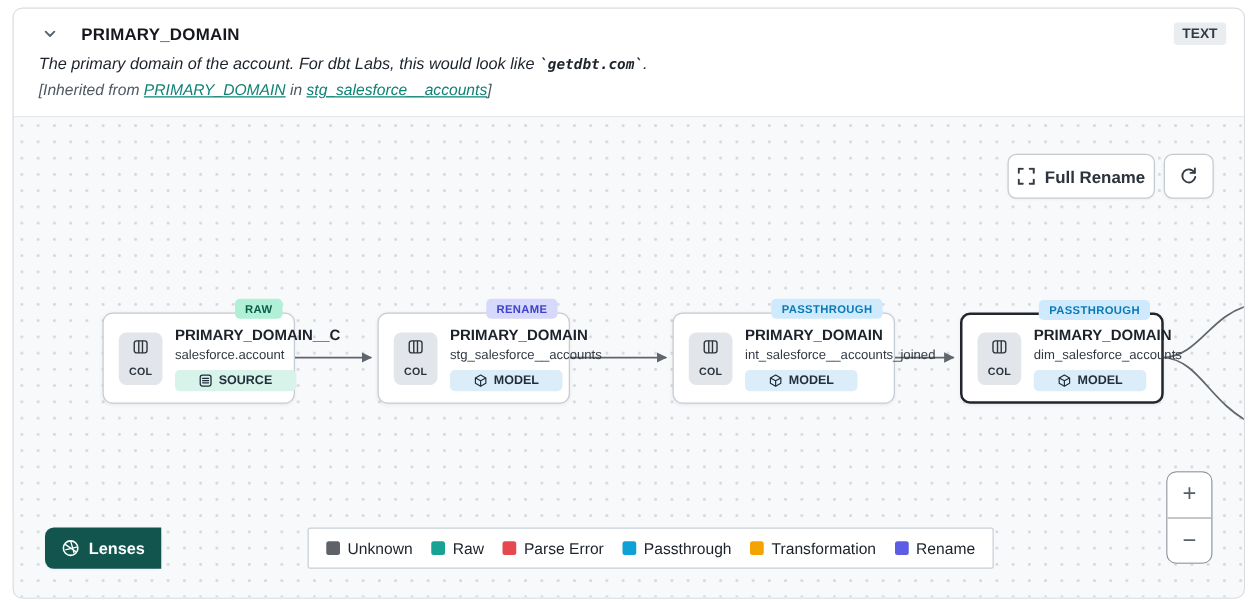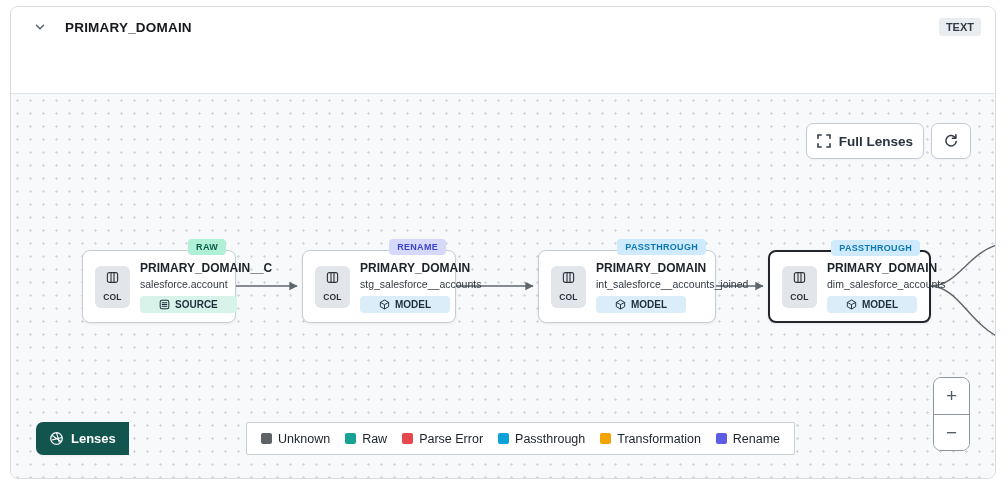--- a/index.html
+++ b/index.html
@@ -87,20 +87,22 @@
     <div class="header">
       <div class="title-row">
         <span class="chev-btn">
           <svg width="12" height="12" viewBox="0 0 12 12">
               <path d="M2.5 4.3 L6 7.8 L9.5 4.3" fill="none" stroke="#59636e" stroke-width="1.5" stroke-linecap="round" stroke-linejoin="round"></path>
             </svg>
         </span>
         <span class="page-title">PRIMARY_DOMAIN</span>
         <span class="type-badge">TEXT</span>
       </div>
+      <div class="desc"><span>The primary domain of the account. For dbt Labs, this would look like </span><code>`getdbt.com`</code><span>.</span></div>
+      <div class="inherited"><span>[Inherited from </span><a>PRIMARY_DOMAIN</a><span> in </span><a>stg_salesforce__accounts</a><span>]</span></div>
     </div>
 
     <div class="canvas">
 
       <svg class="edges" width="987" height="386" viewBox="0 0 987 386">
         <defs>
           <marker id="arrow" markerWidth="8" markerHeight="8" refX="5.5" refY="3" orient="auto">
             <path d="M0 0 L6 3 L0 6 Z" fill="#5f666d"></path>
           </marker>
         </defs>
@@ -113,21 +115,21 @@
 
       <button class="btn full-lineage">
         <span>
           <svg width="14" height="14" viewBox="0 0 14 14" fill="none" stroke="#333b45" stroke-width="1.6" stroke-linecap="round">
             <path d="M1 4.2 V1 H4.2"></path>
               <path d="M9.8 1 H13 V4.2"></path>
               <path d="M13 9.8 V13 H9.8"></path>
               <path d="M4.2 13 H1 V9.8"></path>
           </svg>
         </span>
-        <span>Full Lenses</span>
+        <span>Full Rename</span>
       </button>
       <button class="btn refresh-btn">
         <span>
           <svg width="16" height="16" viewBox="0 0 16 16" fill="none">
             <path d="M12.6 5.2 A5.2 5.2 0 1 0 13.2 8.6" stroke="#333b45" stroke-width="1.5" stroke-linecap="round"></path>
             <path d="M12.9 1.8 L12.9 5.3 L9.4 5.3" stroke="#333b45" stroke-width="1.5" fill="none" stroke-linecap="round" stroke-linejoin="round"></path>
           </svg>
         </span>
       </button>
 

